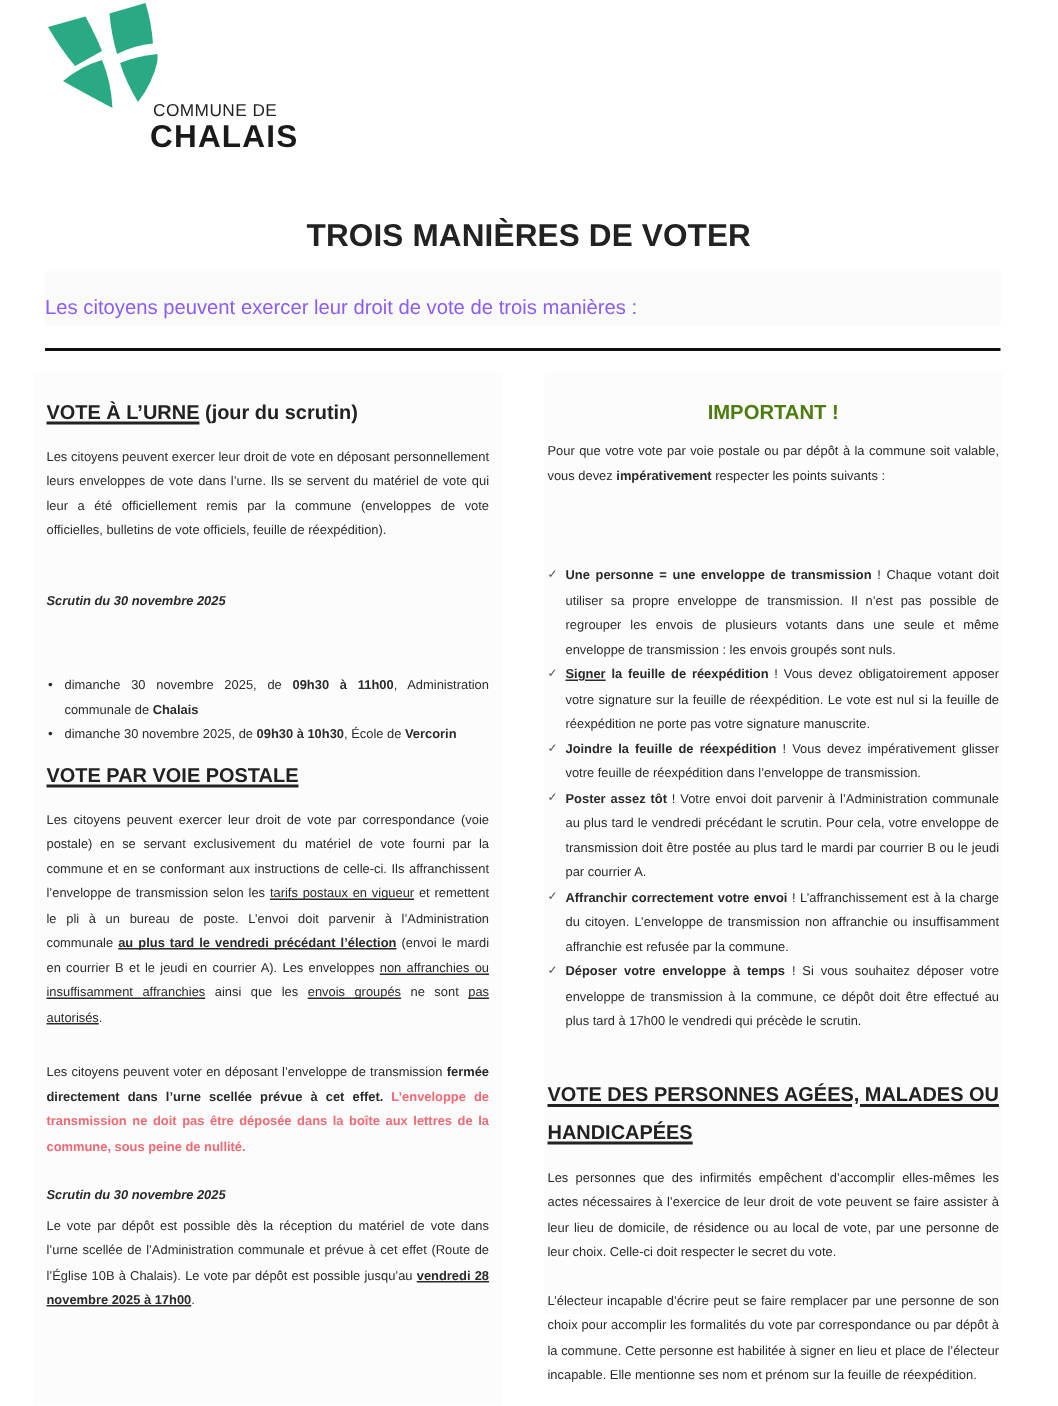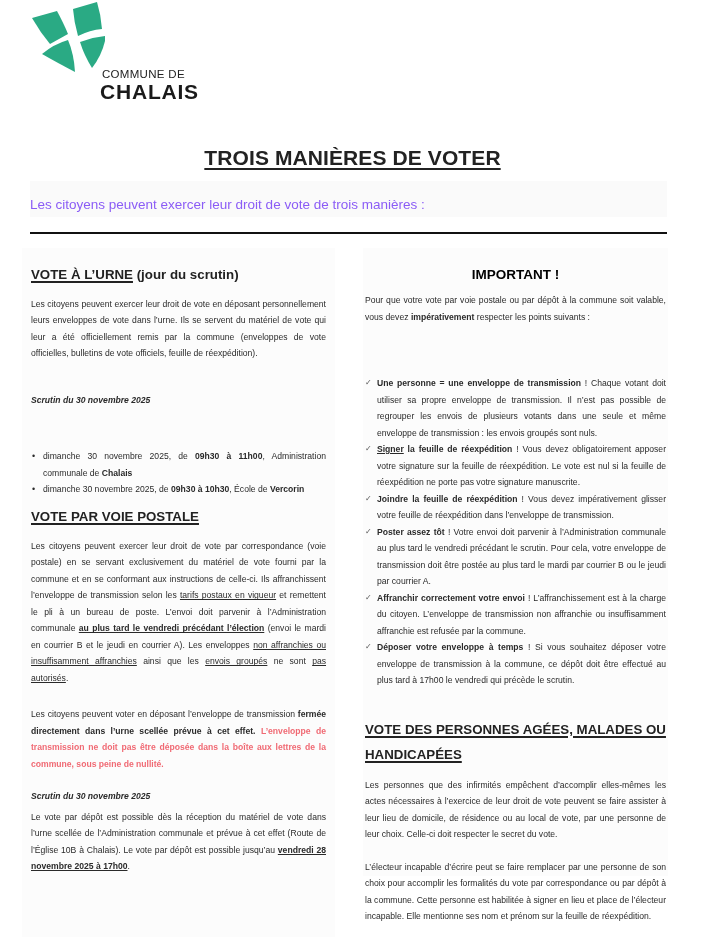--- a/index.html
+++ b/index.html
@@ -5,21 +5,21 @@
   * { box-sizing: border-box; margin: 0; padding: 0; }
   html, body { width: 705px; height: 937px; background: #ffffff; overflow: hidden; }
   body { position: relative; font-family: "DejaVu Sans", "Liberation Sans", sans-serif; color: #1a1a1a; }
 
   .logo { position: absolute; left: 30px; top: 2px; width: 160px; height: 100px; }
   .logo svg { position: absolute; left: 0; top: 0; }
   .logo .commune-de { position: absolute; left: 72px; top: 66px; font-family: "Liberation Sans", sans-serif; font-size: 11.5px; letter-spacing: 0.3px; color: #222; }
   .logo .chalais { position: absolute; left: 70px; top: 78px; font-family: "Liberation Sans", sans-serif; font-weight: bold; font-size: 21px; letter-spacing: 0.8px; color: #1a1a1a; }
 
   .main-title { position: absolute; left: 0; width: 705px; top: 146px; text-align: center; }
-  .main-title span { font-family: "Liberation Sans", sans-serif; font-weight: bold; font-size: 21px; color: #222; text-decoration: underline; text-decoration-thickness: 2px; text-underline-offset: 3px; letter-spacing: 0.1px; }
+  .main-title span { font-family: "Liberation Sans", sans-serif; font-weight: bold; font-size: 21px; color: #222; text-decoration-thickness: 2px; text-underline-offset: 3px; letter-spacing: 0.1px; }
 
   .intro-band { position: absolute; left: 30px; top: 181px; width: 637px; height: 36px; background: #fafafa; }
   .intro-band span { position: absolute; left: 0; top: 16px; font-family: "Liberation Sans", sans-serif; font-size: 13.5px; color: #8b5cf6; }
   .rule { position: absolute; left: 30px; top: 232px; width: 637px; height: 1.5px; background: #111; }
 
   .panel { position: absolute; background: #fcfcfc; }
   .panel-left { left: 22px; top: 248px; width: 313px; height: 689px; padding: 16px 9px 8px 9px; }
   .panel-right { left: 363px; top: 248px; width: 305px; height: 628px; padding: 16px 2px 0 2px; }
 
   .h2 { font-family: "Liberation Sans", sans-serif; font-weight: bold; font-size: 13.3px; color: #222; line-height: 1.65; }
@@ -29,21 +29,21 @@
   .b { font-weight: bold; }
   .it { font-style: italic; font-weight: bold; }
   .red { color: #f06a74; font-weight: bold; }
   .bul { list-style: none; margin-top: 40px; }
   .bul li { position: relative; padding-left: 12px; }
   .bul li::before { content: "•"; position: absolute; left: 1px; top: 0; font-size: 9px; }
   .chk { list-style: none; margin-top: 36px; }
   .chk li { position: relative; padding-left: 12px; }
   .chk li::before { content: "✓"; position: absolute; left: 0; top: 0; font-size: 8px; color: #555; }
 
-  .important { text-align: center; font-family: "Liberation Sans", sans-serif; font-weight: bold; font-size: 13.5px; color: #000000; margin-top: 3px; }
+  .important { text-align: center; font-family: "Liberation Sans", sans-serif; font-weight: bold; font-size: 13.5px; color: #4d7c0f; margin-top: 3px; }
 
   .footer-date { position: absolute; left: 31px; top: 926px; font-family: "Liberation Sans", sans-serif; font-size: 8.6px; color: #2a2a2a; margin-top: 16px; }
 </style>
 </head>
 <body>
 
 <div class="logo">
   <svg width="75" height="75" viewBox="0 0 75 75">
     <path d="M2,16 L27,9 Q34,22 38,32 L20,42 Q10,30 2,16 Z" fill="#2aaa84"></path>
     <path d="M43,7 L67,0 Q71,13 72,27 Q60,28 48,34 Q44,20 43,7 Z" fill="#2aaa84"></path>

